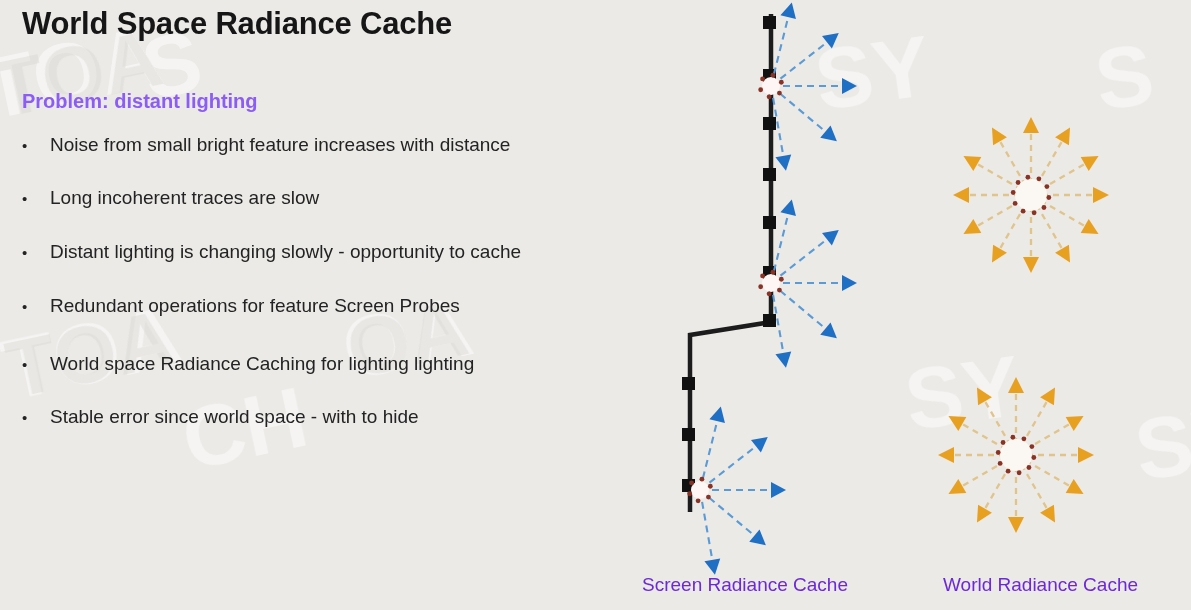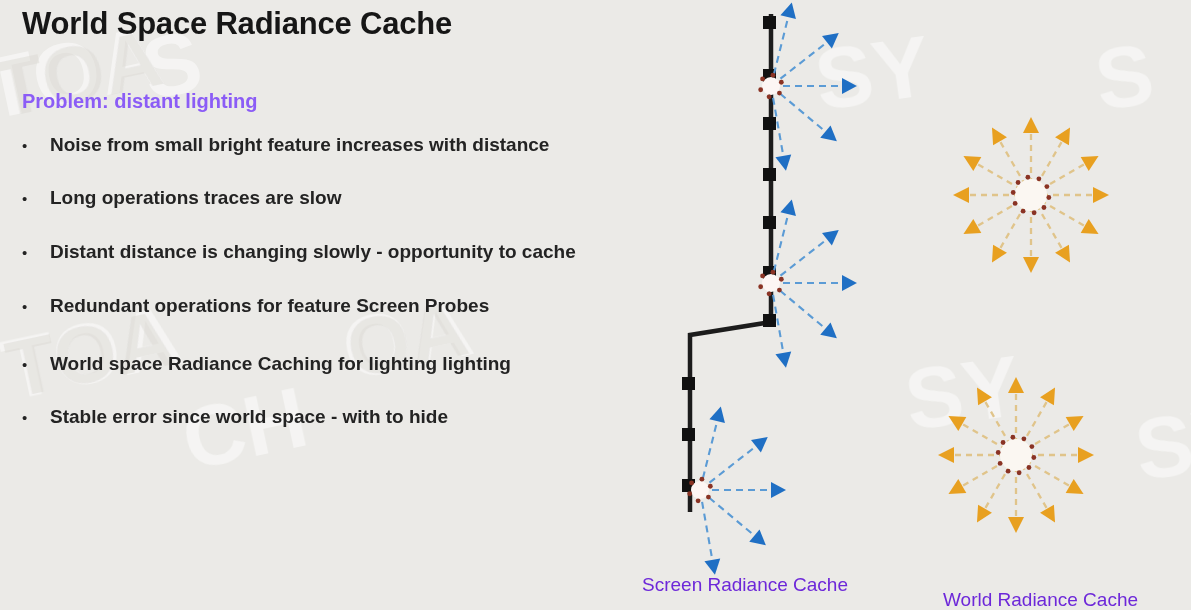--- a/index.html
+++ b/index.html
@@ -75,21 +75,21 @@
   }
 
   .bullet-dot {
     width: 28px;
     flex: 0 0 28px;
     font-size: 15px;
     line-height: 1;
     color: #232323;
   }
 
-  .bullet-text { flex: 1 1 auto; font-weight: bold; }
+  .bullet-text { flex: 1 1 auto; }
 
   #problem-block { margin-bottom: 34px; }
   #solution-block .bullet-item { margin-bottom: 30px; }
 
   
   #diagram {
     position: absolute;
     left: 600px;
     top: 0;
     width: 591px;
@@ -110,21 +110,21 @@
   }
 
   .caption {
     font-size: 19px;
     color: #6d28d9;
     text-align: center;
     line-height: 26px;
   }
 
   #caption-screen { width: 290px; }
-  #caption-world  { width: 301px; margin-top: 15px; }
+  #caption-world  { width: 301px; }
 </style>
 </head>
 <body>
 
 <div id="slide">
 
   <svg id="watermark-layer" width="1191" height="610" viewBox="0 0 1191 610" aria-hidden="true">
     <g fill="#ffffff" opacity="0.5" font-family="Liberation Sans, sans-serif" font-size="86" font-weight="bold">
       <text x="-10" y="120" transform="rotate(-12 -10 120)">TOA</text>
       <text x="150" y="100" transform="rotate(-12 150 100)">S</text>
@@ -150,25 +150,25 @@
     <div id="problem-block">
       <div class="section-heading">Problem: distant lighting</div>
 
       <ul class="bullet-list">
         <li class="bullet-item">
           <span class="bullet-dot">•</span>
           <span class="bullet-text">Noise from small bright feature increases with distance</span>
         </li>
         <li class="bullet-item">
           <span class="bullet-dot">•</span>
-          <span class="bullet-text">Long operations traces are slow</span>
-        </li>
-        <li class="bullet-item">
-          <span class="bullet-dot">•</span>
-          <span class="bullet-text">Distant distance is changing slowly - opportunity to cache</span>
+          <span class="bullet-text">Long incoherent traces are slow</span>
+        </li>
+        <li class="bullet-item">
+          <span class="bullet-dot">•</span>
+          <span class="bullet-text">Distant lighting is changing slowly - opportunity to cache</span>
         </li>
         <li class="bullet-item">
           <span class="bullet-dot">•</span>
           <span class="bullet-text">Redundant operations for feature Screen Probes</span>
         </li>
       </ul>
     </div>
 
     <div id="solution-block">
 

